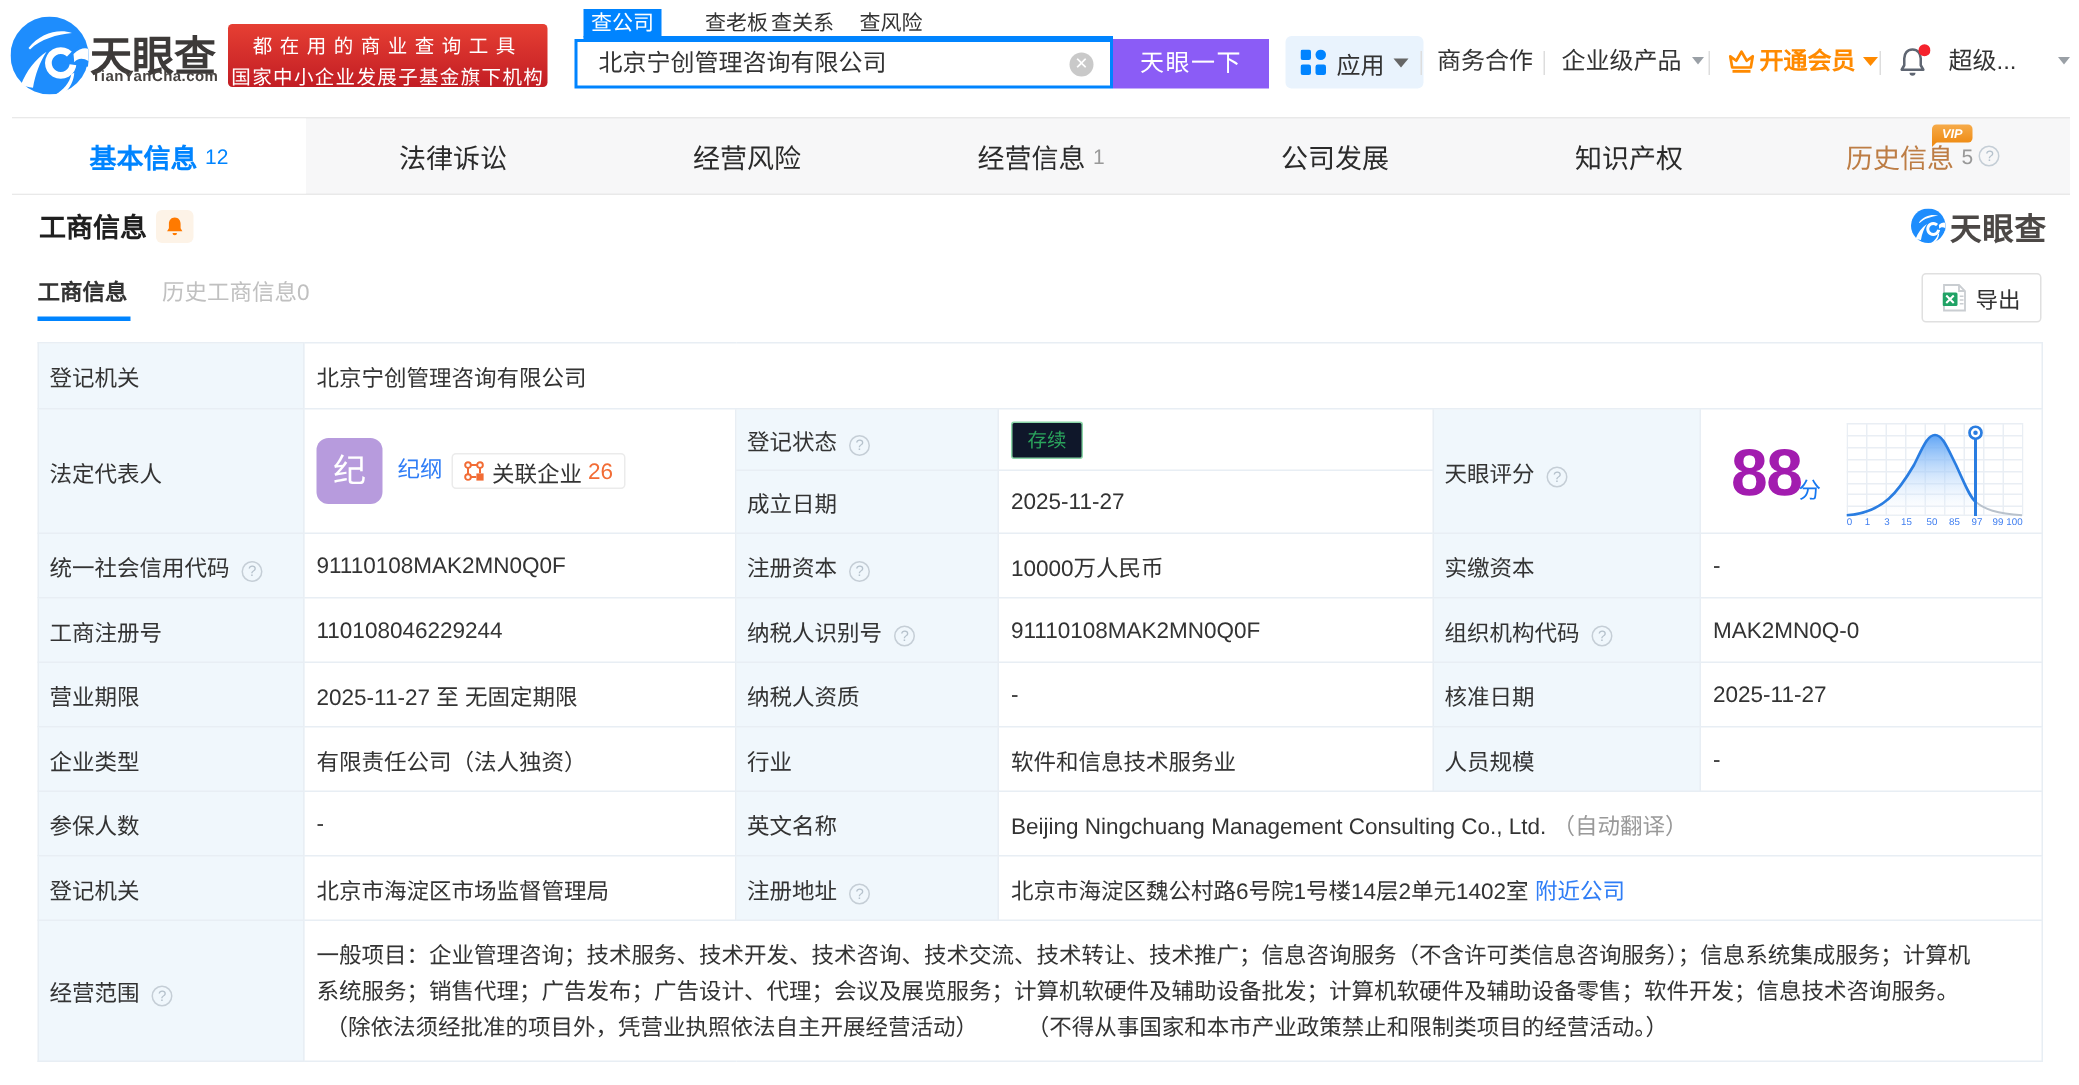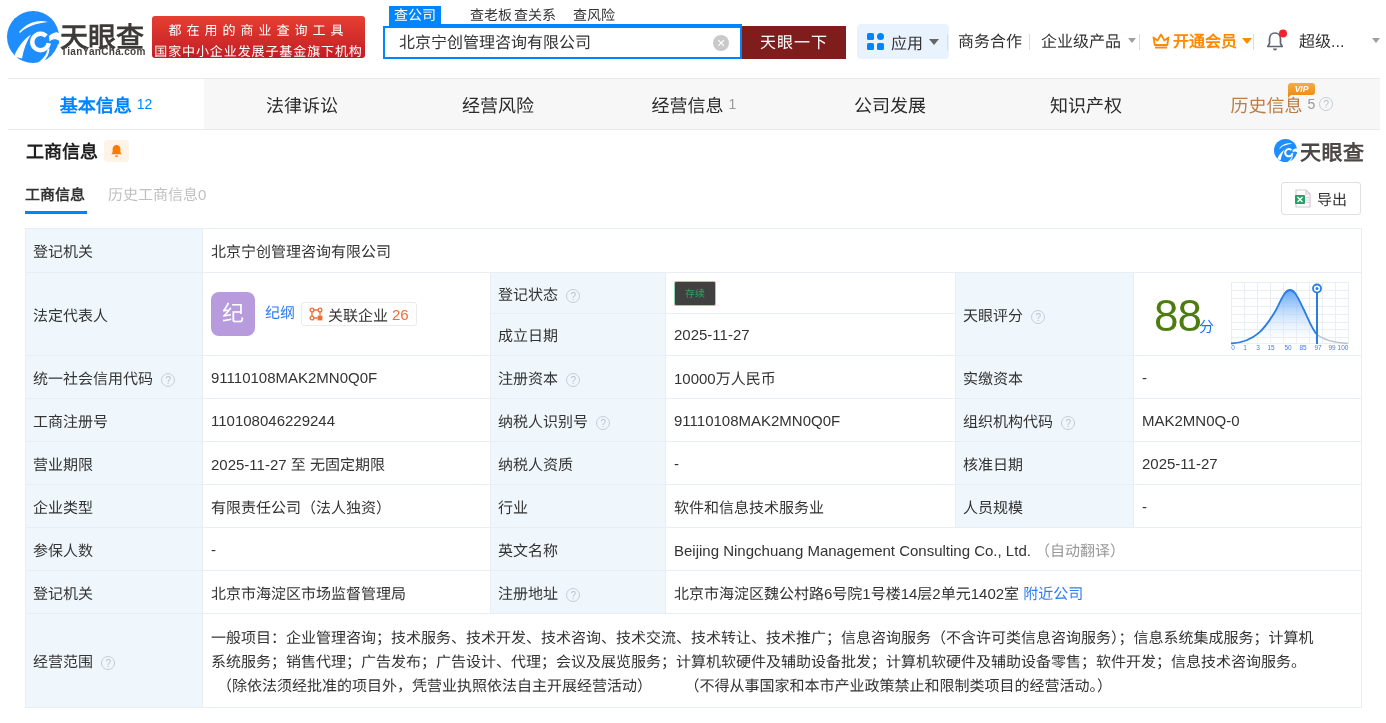--- a/index.html
+++ b/index.html
@@ -12,21 +12,21 @@
   .logo-txt { position:absolute; left:60px; top:15px; font-size:28px; font-weight:bold; color:#3d3a39; letter-spacing:0px; }
   .logo-sub { position:absolute; left:61px; top:46px; font-size:10px; font-weight:bold; color:#474340; letter-spacing:0.3px; }
   .redbadge { position:absolute; left:152px; top:16px; width:213px; height:42px; background:linear-gradient(180deg,#e63f33,#c21d24); border-radius:3px; color:#fff; text-align:center; }
   .redbadge .l1 { font-size:13px; letter-spacing:5px; margin-top:4px; }
   .redbadge .l2 { font-size:13px; letter-spacing:0.9px; margin-top:2px; }
   .stab { position:absolute; top:6px; height:19px; line-height:19px; font-size:14px; color:#333; }
   .stab.on { background:#0084ff; color:#fff; padding:0 5px; }
   .sline { position:absolute; left:389px; top:24px; width:353px; height:2px; background:#0084ff; }
   .sbox { position:absolute; left:383px; top:26px; width:359px; height:33px; border:2px solid #0084ff; background:#fff; line-height:29px; font-size:16px; color:#333; padding-left:14px; }
   .sclear { position:absolute; left:713px; top:35px; width:16px; height:16px; border-radius:50%; background:#c9c9c9; color:#fff; font-size:11px; line-height:16px; text-align:center; }
-  .sbtn { position:absolute; left:742px; top:26px; width:104px; height:33px; background:#7f1d1d; color:#fff; font-size:16px; text-align:center; line-height:33px; letter-spacing:1px; }
+  .sbtn { position:absolute; left:742px; top:26px; width:104px; height:33px; background:#8b5cf6; color:#fff; font-size:16px; text-align:center; line-height:33px; letter-spacing:1px; }
   .hitem { top:24px; height:35px; line-height:35px; font-size:16px; color:#333; white-space:nowrap; }
   .chip { background:#e9f3fd; border-radius:4px; height:35px; display:flex; align-items:center; padding:0 10px; font-size:16px; }
   .caret { display:inline-block; width:0; height:0; border-left:5px solid transparent; border-right:5px solid transparent; border-top:6px solid #666; margin-left:6px; }
   .caret.gray { border-top-color:#9aa0a6; border-left-width:4.5px; border-right-width:4.5px; border-top-width:5.5px; }
   .caret.org { border-top-color:#ff8a00; }
   .vip-orange { color:#ff8a00; font-weight:bold; }
   
   #navbar { position:absolute; left:8px; top:78px; width:1372px; height:52px; background:#f7f7f8; border-top:1px solid #e9e9e9; border-bottom:1px solid #e9e9e9; display:flex; }
   #navbar .ntab { width:196px; height:100%; display:flex; align-items:center; justify-content:center; font-size:18px; color:#2b2b2b; position:relative; }
   #navbar .ntab.on { background:#fff; color:#0084ff; font-weight:bold; }
@@ -43,26 +43,26 @@
   .bellchip { position:absolute; left:104px; top:140px; width:25px; height:22px; background:#fdf3e7; border-radius:4px; text-align:center; }
   .minilogo-txt { position:absolute; left:1300px; top:136px; font-size:21px; font-weight:bold; color:#4c4846; letter-spacing:0.5px; }
   .subtab1 { position:absolute; left:25px; top:183px; font-size:15px; color:#333; font-weight:bold; }
   .subtab2 { position:absolute; left:108px; top:183px; font-size:15px; color:#c0c0c0; }
   .subline { position:absolute; left:25px; top:211px; width:62px; height:3px; background:#0084ff; }
   .expbtn { position:absolute; left:1281px; top:182px; width:80px; height:33px; border:1px solid #e0e0e0; border-radius:3px; background:#fff; display:flex; align-items:center; justify-content:center; font-size:15px; color:#333; }
   
   #tbl { position:absolute; left:25px; top:228px; width:1337px; border-collapse:collapse; table-layout:fixed; font-size:15px; color:#333; }
   #tbl td { border:1px solid #e8eef4; padding:0 8px; vertical-align:middle; }
   #tbl td.lb { background:#f0f7fc; padding-left:7px; }
-  .grn { display:inline-block; border:1px solid #8bd6a8; color:#2aa35c; background:#404040; border-radius:2px; font-size:10px; padding:3px 10px; line-height:17px; }
+  .grn { display:inline-block; border:1px solid #8bd6a8; color:#2aa35c; background:#0f172a; border-radius:2px; font-size:13px; padding:3px 10px; line-height:17px; }
   .lnk { color:#2f7df6; }
   .gray { color:#999; }
   .avatar { width:44px; height:44px; background:#b79bdd; border-radius:8px; color:#fff; font-size:22px; text-align:center; line-height:44px; display:inline-block; vertical-align:middle; }
   .relbox { display:inline-flex; align-items:center; border:1px solid #ebebeb; border-radius:3px; height:24px; padding:0 7px; margin-left:6px; vertical-align:middle; font-size:15px; }
-  .score { font-size:44px; font-weight:normal; color:#4d7c0f; letter-spacing:-1px; }
+  .score { font-size:44px; font-weight:bold; color:#a21caf; letter-spacing:-1px; }
 </style>
 </head>
 <body>
 
 <div id="hdr">
   <svg class="abs" style="left:7px;top:11px" width="52" height="52" viewBox="0 0 52 52">
     <circle cx="26" cy="26" r="26" fill="#1e8dfd"></circle>
     <path d="M12 21 C 20 11 32 8 41 11 C 31 12 20 15 13 22 Z" fill="#fff"></path>
     <path fill="#fff" fill-rule="evenodd" d="M33.5 20.5 a10.5 10.5 0 1 0 0.01 0 Z M33.5 25 a6 6 0 1 1 -0.01 0 Z"></path>
     <path d="M33.5 31 L46.5 17.5 L54 23 L51.5 33.5 Z" fill="#1e8dfd"></path>

